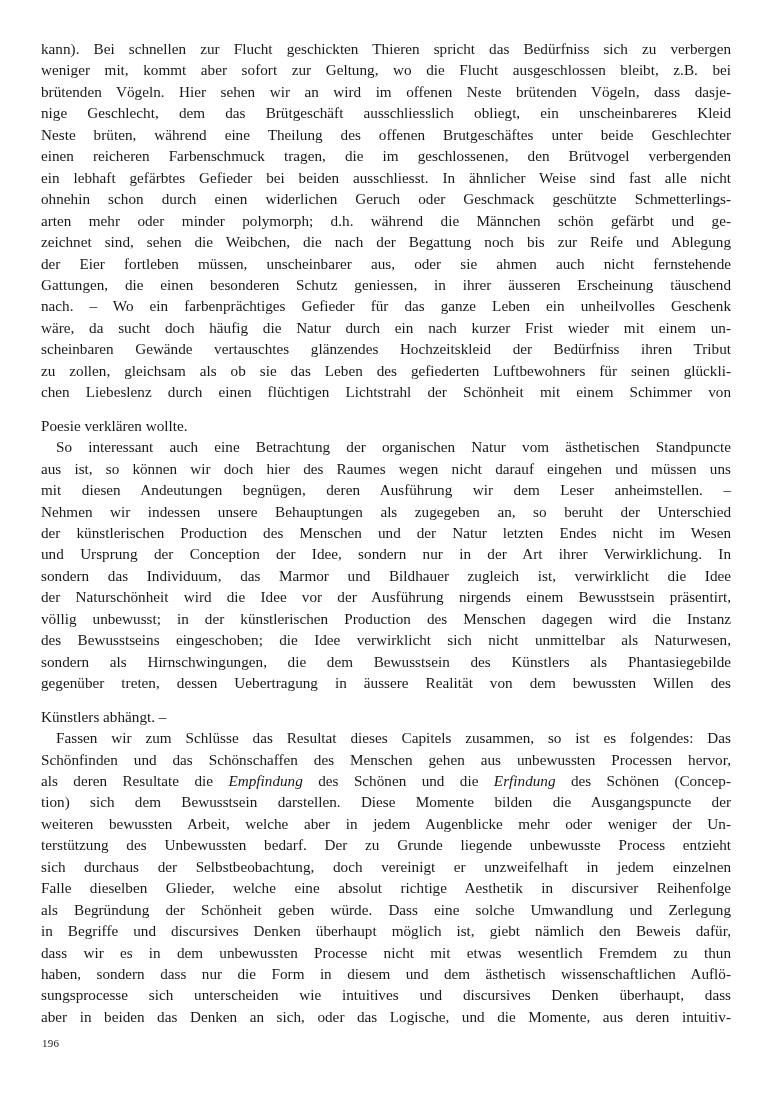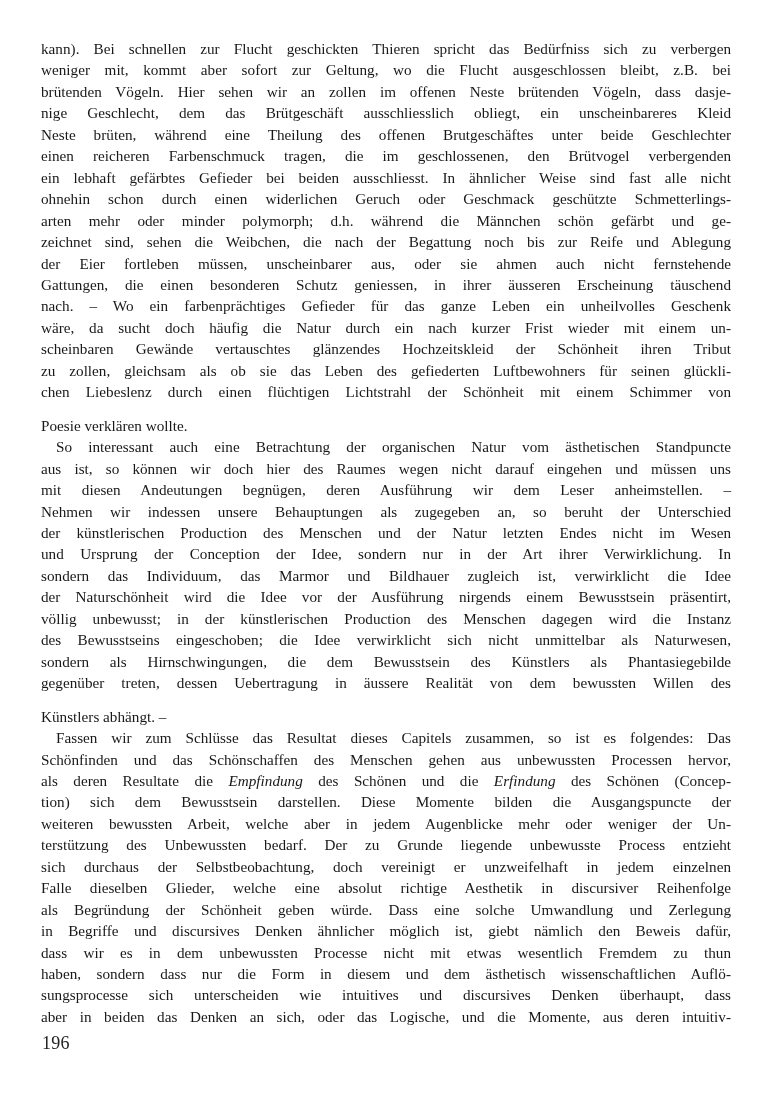--- a/index.html
+++ b/index.html
@@ -40,47 +40,47 @@
   }
   .para.indent .line:first-child {
     text-indent: 15px;
   }
   .line i {
   }
   .page-number {
     position: absolute;
     left: 42px;
     top: 1036px;
-    font-size: 18px;
+    font-size: 11px;
     line-height: 14px;
     color: #222222;
     letter-spacing: 0.3px;
   }
 </style>
 </head>
 <body>
 
 <div class="page">
   <div class="text-block" id="text-block">
       <div class="para">
         <div class="line">kann). Bei schnellen zur Flucht geschickten Thieren spricht das Bedürfniss sich zu verbergen</div>
         <div class="line">weniger mit, kommt aber sofort zur Geltung, wo die Flucht ausgeschlossen bleibt, z.B. bei</div>
-        <div class="line">brütenden Vögeln. Hier sehen wir an zollen im offenen Neste brütenden Vögeln, dass dasje-</div>
+        <div class="line">brütenden Vögeln. Hier sehen wir an wird im offenen Neste brütenden Vögeln, dass dasje-</div>
         <div class="line">nige Geschlecht, dem das Brütgeschäft ausschliesslich obliegt, ein unscheinbareres Kleid</div>
         <div class="line">Neste brüten, während eine Theilung des offenen Brutgeschäftes unter beide Geschlechter</div>
         <div class="line">einen reicheren Farbenschmuck tragen, die im geschlossenen, den Brütvogel verbergenden</div>
         <div class="line">ein lebhaft gefärbtes Gefieder bei beiden ausschliesst. In ähnlicher Weise sind fast alle nicht</div>
         <div class="line">ohnehin schon durch einen widerlichen Geruch oder Geschmack geschützte Schmetterlings-</div>
         <div class="line">arten mehr oder minder polymorph; d.h. während die Männchen schön gefärbt und ge-</div>
         <div class="line">zeichnet sind, sehen die Weibchen, die nach der Begattung noch bis zur Reife und Ablegung</div>
         <div class="line">der Eier fortleben müssen, unscheinbarer aus, oder sie ahmen auch nicht fernstehende</div>
         <div class="line">Gattungen, die einen besonderen Schutz geniessen, in ihrer äusseren Erscheinung täuschend</div>
         <div class="line">nach. – Wo ein farbenprächtiges Gefieder für das ganze Leben ein unheilvolles Geschenk</div>
         <div class="line">wäre, da sucht doch häufig die Natur durch ein nach kurzer Frist wieder mit einem un-</div>
-        <div class="line">scheinbaren Gewände vertauschtes glänzendes Hochzeitskleid der Schönheit ihren Tribut</div>
+        <div class="line">scheinbaren Gewände vertauschtes glänzendes Hochzeitskleid der Bedürfniss ihren Tribut</div>
         <div class="line">zu zollen, gleichsam als ob sie das Leben des gefiederten Luftbewohners für seinen glückli-</div>
         <div class="line">chen Liebeslenz durch einen flüchtigen Lichtstrahl der Schönheit mit einem Schimmer von</div>
         <div class="line para-end">Poesie verklären wollte.</div>
       </div>
       <div class="para indent">
         <div class="line">So interessant auch eine Betrachtung der organischen Natur vom ästhetischen Standpuncte</div>
         <div class="line">aus ist, so können wir doch hier des Raumes wegen nicht darauf eingehen und müssen uns</div>
         <div class="line">mit diesen Andeutungen begnügen, deren Ausführung wir dem Leser anheimstellen. –</div>
         <div class="line">Nehmen wir indessen unsere Behauptungen als zugegeben an, so beruht der Unterschied</div>
         <div class="line">der künstlerischen Production des Menschen und der Natur letzten Endes nicht im Wesen</div>
@@ -96,21 +96,21 @@
       <div class="para indent">
         <div class="line">Fassen wir zum Schlüsse das Resultat dieses Capitels zusammen, so ist es folgendes: Das</div>
         <div class="line">Schönfinden und das Schönschaffen des Menschen gehen aus unbewussten Processen hervor,</div>
         <div class="line">als deren Resultate die <i>Empfindung</i> des Schönen und die <i>Erfindung</i> des Schönen (Concep-</div>
         <div class="line">tion) sich dem Bewusstsein darstellen. Diese Momente bilden die Ausgangspuncte der</div>
         <div class="line">weiteren bewussten Arbeit, welche aber in jedem Augenblicke mehr oder weniger der Un-</div>
         <div class="line">terstützung des Unbewussten bedarf. Der zu Grunde liegende unbewusste Process entzieht</div>
         <div class="line">sich durchaus der Selbstbeobachtung, doch vereinigt er unzweifelhaft in jedem einzelnen</div>
         <div class="line">Falle dieselben Glieder, welche eine absolut richtige Aesthetik in discursiver Reihenfolge</div>
         <div class="line">als Begründung der Schönheit geben würde. Dass eine solche Umwandlung und Zerlegung</div>
-        <div class="line">in Begriffe und discursives Denken ähnlicher möglich ist, giebt nämlich den Beweis dafür,</div>
+        <div class="line">in Begriffe und discursives Denken überhaupt möglich ist, giebt nämlich den Beweis dafür,</div>
         <div class="line">dass wir es in dem unbewussten Processe nicht mit etwas wesentlich Fremdem zu thun</div>
         <div class="line">haben, sondern dass nur die Form in diesem und dem ästhetisch wissenschaftlichen Auflö-</div>
         <div class="line">sungsprocesse sich unterscheiden wie intuitives und discursives Denken überhaupt, dass</div>
         <div class="line">aber in beiden das Denken an sich, oder das Logische, und die Momente, aus deren intuitiv-</div>
       </div>
     </div>
   <div class="page-number">196</div>
 </div>
 
 </body></html>

